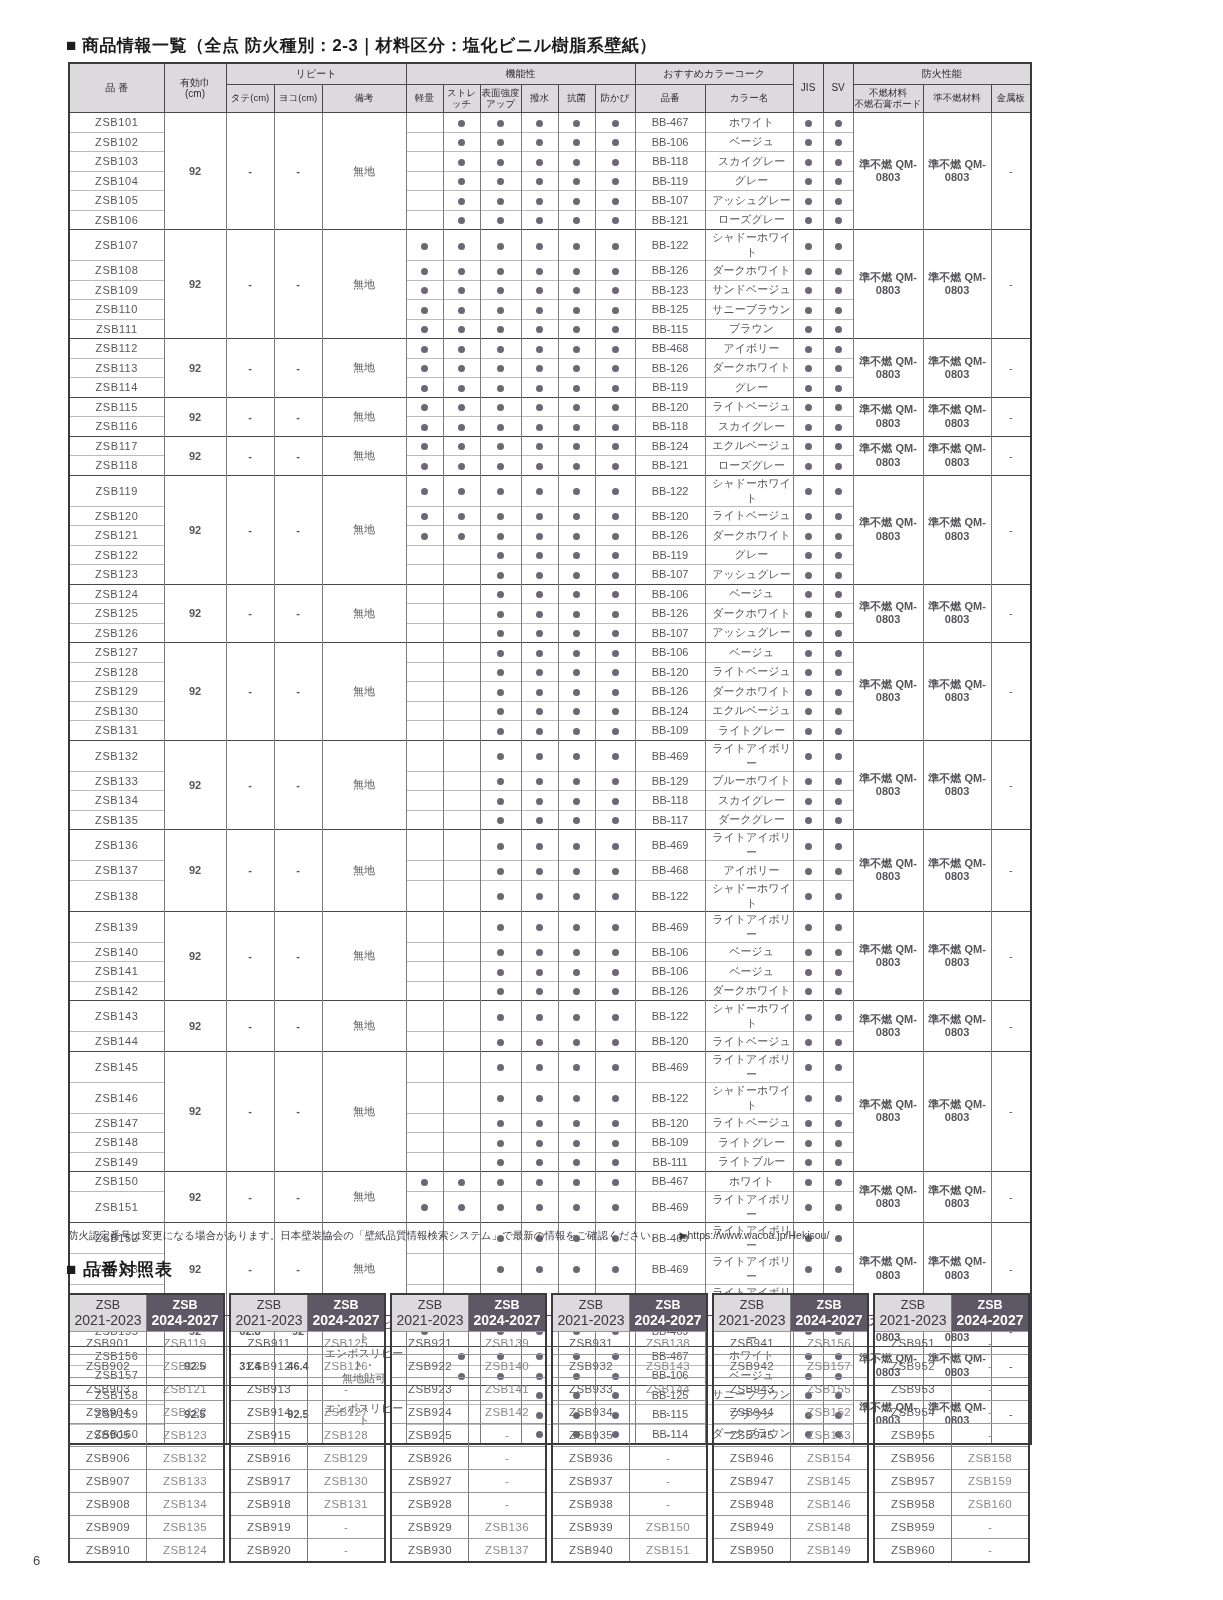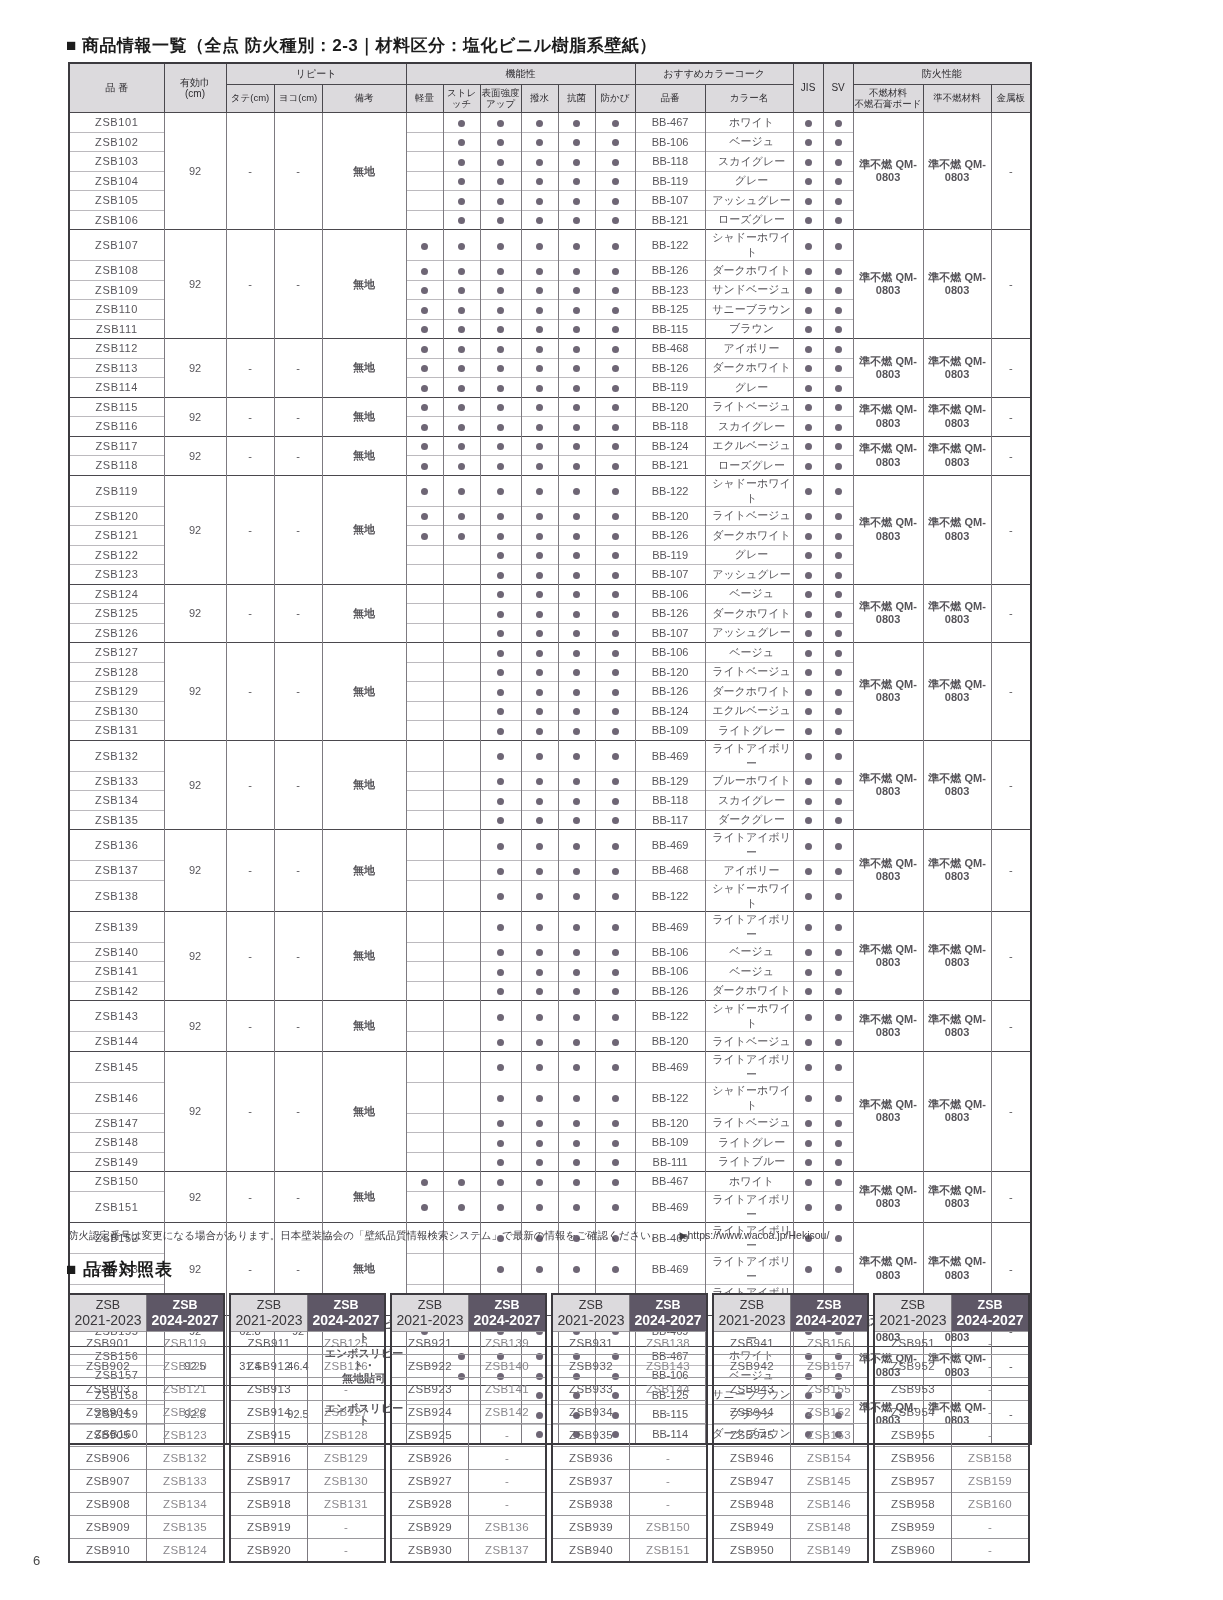--- a/index.html
+++ b/index.html
@@ -12,22 +12,22 @@
   .main-table th,.main-table td{padding:0;margin:0;text-align:center;vertical-align:middle;
               border-left:1px solid #7d7a80;overflow:hidden;}
   .main-table thead th{background:#dcdadd;border:1px solid #4a484d;font-weight:normal;color:#2e2c30;
               white-space:pre-line;line-height:1.15;}
   .main-table thead tr.h1 th{height:20px;font-size:10px;}
   .main-table thead tr.h2 th{height:27px;font-size:9.5px;}
   .main-table thead th.tiny{font-size:8px;margin-top:20px;}
   .main-table tbody td{height:18.5px;border-top:1px solid #bcbabe;font-size:11px;color:#57555a;}
   .main-table tbody tr.group-first td{border-top:1px solid #4a484d;}
   .c-code{letter-spacing:.6px;font-size:11.5px;}
-  .c-num{font-weight:normal;color:#232225;font-size:11px;}
-  .c-biko{font-weight:bold;color:#232225;font-size:10px;white-space:pre-line;line-height:1.15;}
+  .c-num{font-weight:bold;color:#232225;font-size:11px;}
+  .c-biko{font-weight:normal;color:#232225;font-size:10px;white-space:pre-line;line-height:1.15;}
   .c-color{text-align:center;padding-left:5px !important;font-size:10px;}
   .c-cc{font-size:11px;}
   .c-fire{font-size:8px;font-weight:bold;color:#2c2a2e;line-height:1.2;}
   .c-metal{font-size:10px;color:#444;}
   .dot{display:inline-block;width:7px;height:7px;border-radius:50%;background:#6e6675;vertical-align:middle;}
   
   .footnote{position:absolute;left:68px;top:1229px;width:962px;font-size:10.5px;color:#3f3d42;}
   .footnote .url{margin-left:18px;color:#3f3d42;text-decoration:none;}
   
   .comp-title{position:absolute;left:66px;top:1258px;font-size:17px;font-weight:bold;color:#1c1c1c;letter-spacing:1px;}

